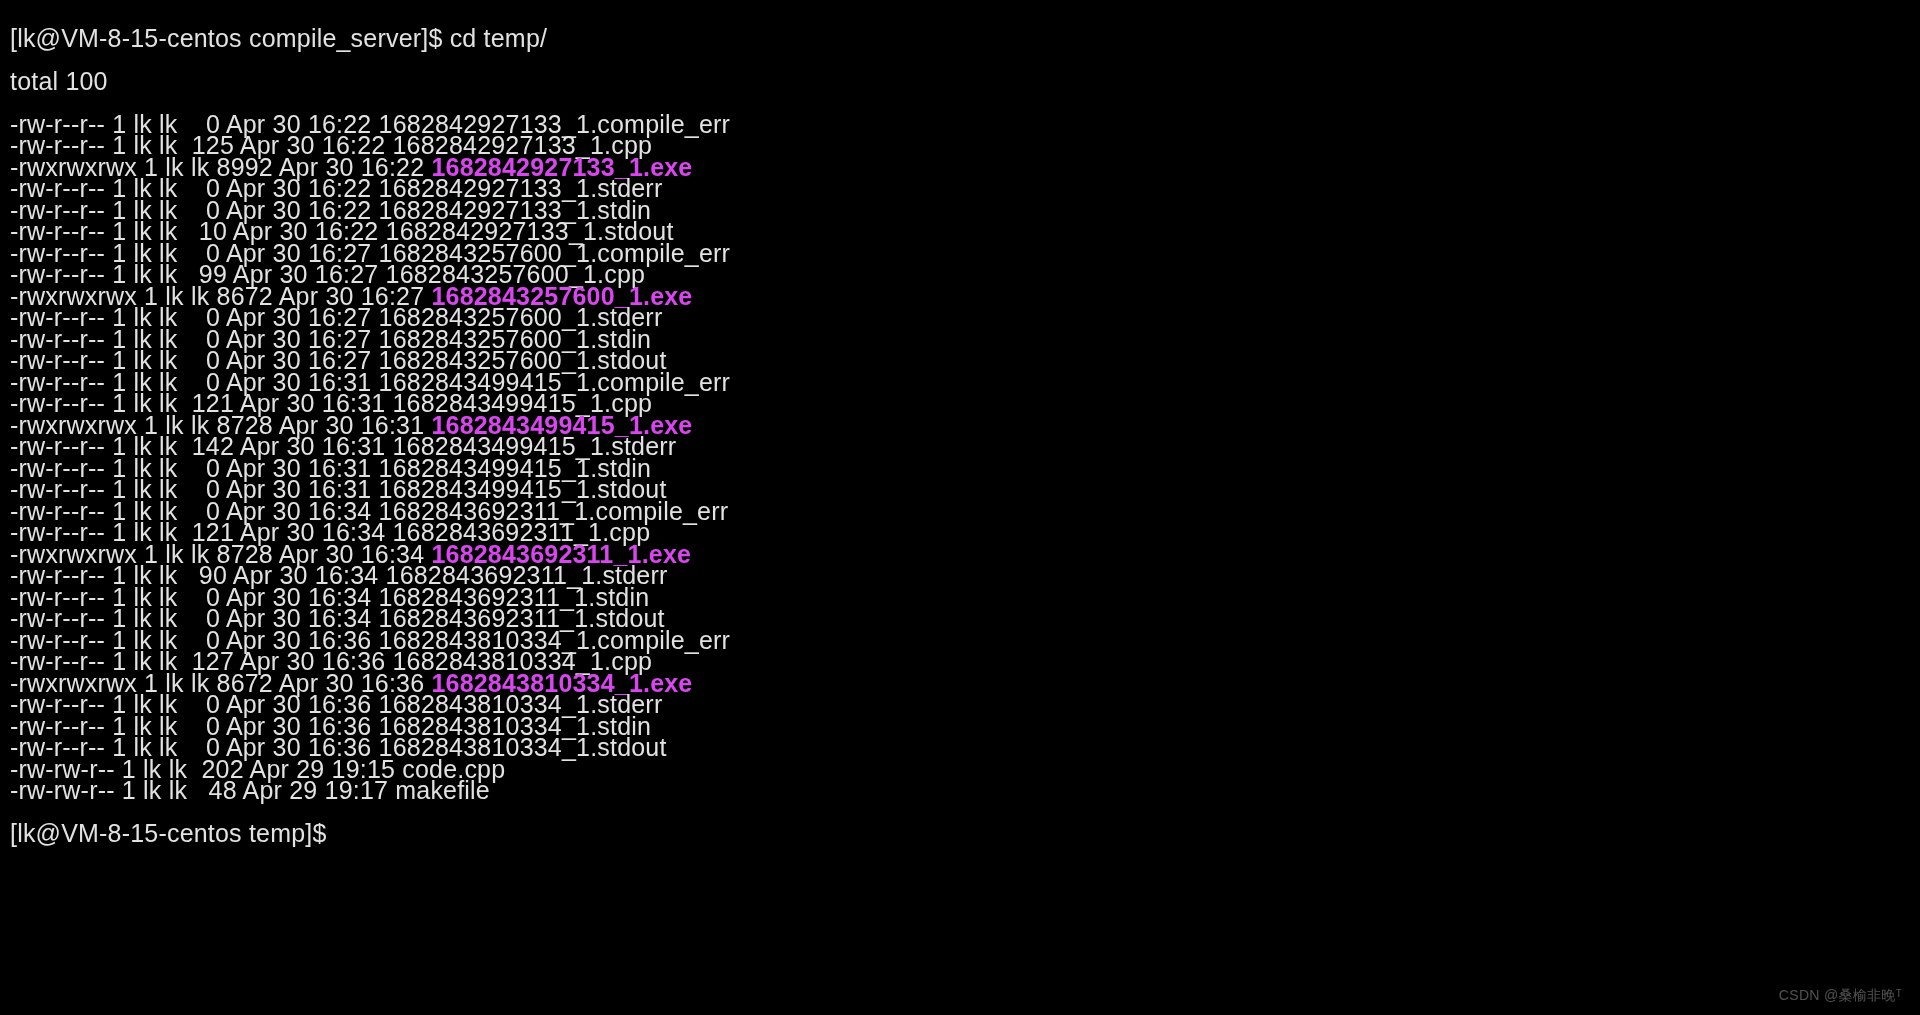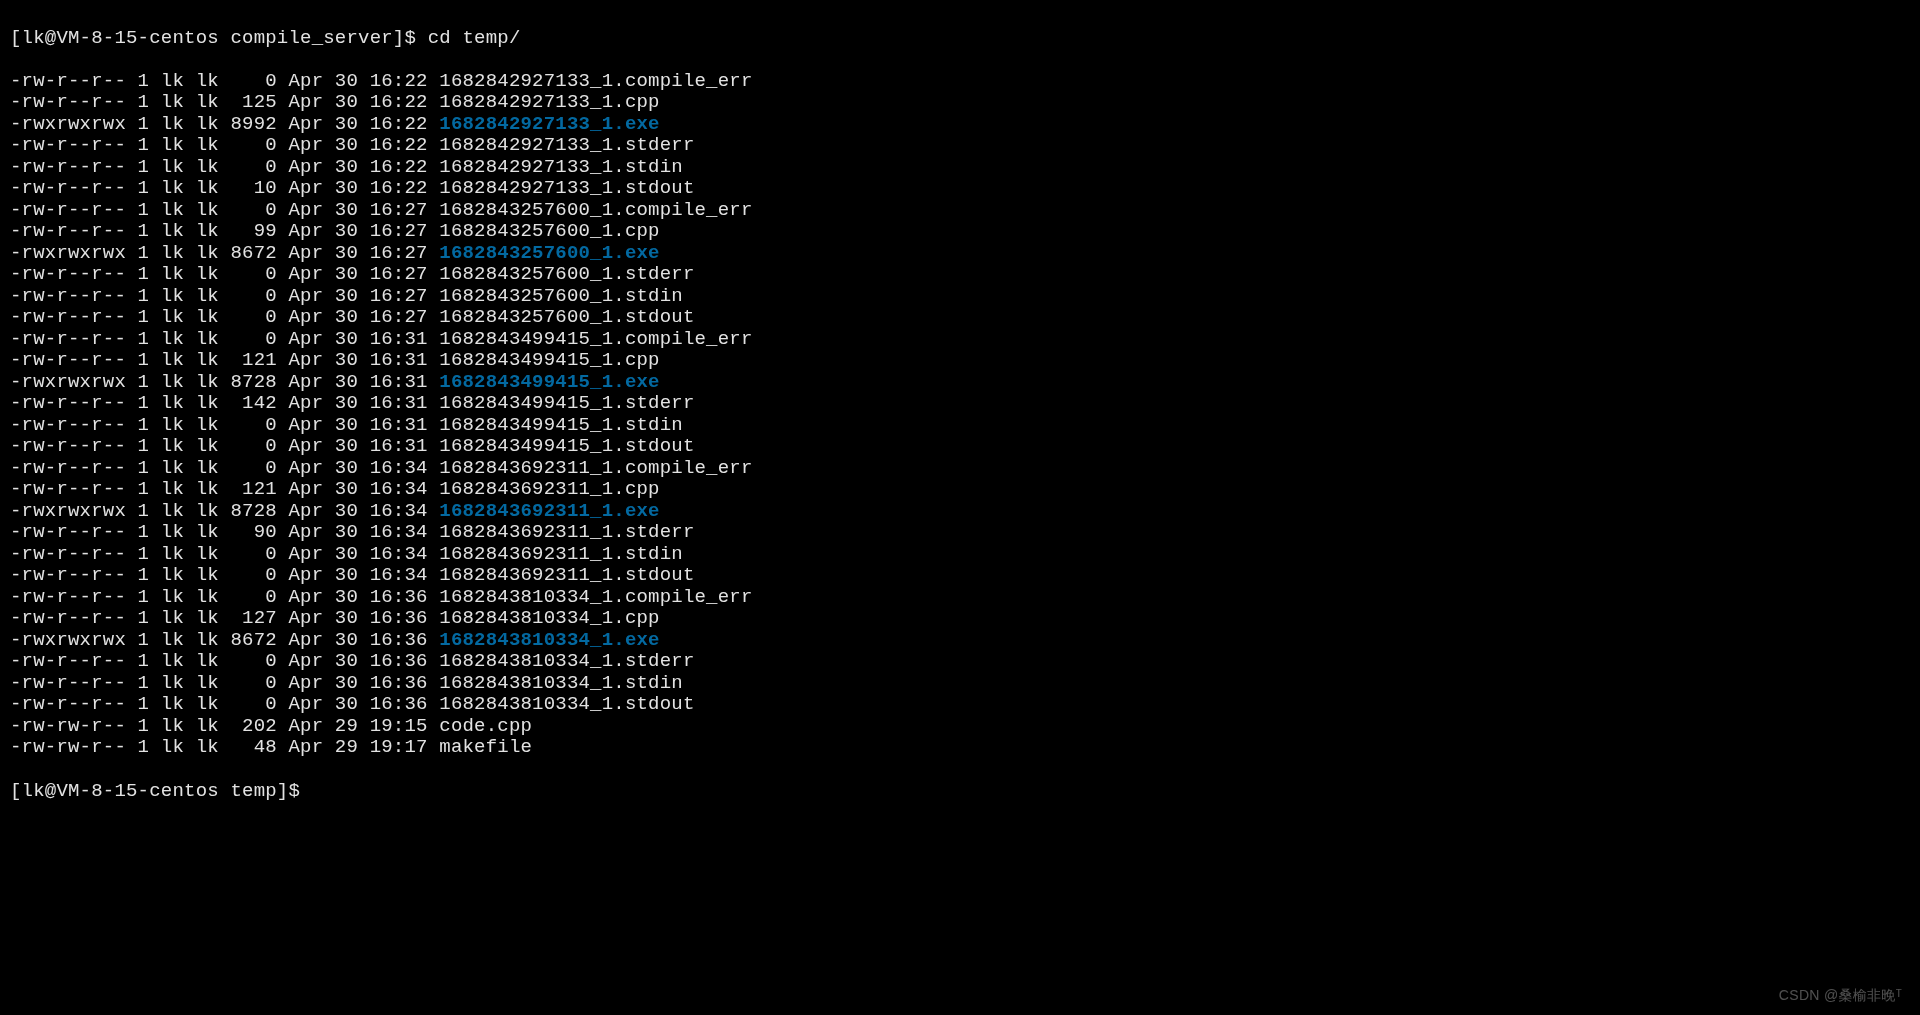--- a/index.html
+++ b/index.html
@@ -4,30 +4,30 @@
 <style>
   html, body {
     margin: 0;
     padding: 0;
     background: #000;
     width: 1920px;
     height: 1015px;
     overflow: hidden;
   }
   .terminal {
-    font-family: Liberation Mono, monospace;
-    font-size: 19px;
+    font-family: Liberation Sans, sans-serif;
+    font-size: 25px;
     line-height: 21.5px;
     color: #e2e2e2;
     white-space: pre;
     padding: 6px 10px 0 10px;
     font-weight: 500;
     letter-spacing: 0.2px;
   }
-  .exe { color: #0369a1; font-weight: bold; }
+  .exe { color: #d946ef; font-weight: bold; }
   .cursor {
     display: inline-block;
     width: 10px;
     height: 19px;
     background: #22c436;
     vertical-align: text-bottom;
     margin-bottom: 1px;
   }
   .watermark {
     position: absolute;
@@ -40,17 +40,18 @@
     pointer-events: none;
     margin-top: 45px;
   }
   .row span { display: inline; }
 </style>
 </head>
 <body>
 
 <div class="terminal">
 <div class="row"><span>[lk@VM-8-15-centos compile_server]$ </span><span>cd temp/</span></div>
+<div class="row">total 100</div>
 <div id="file-list"><div class="row"><span>-rw-r--r-- 1 lk lk    0 Apr 30 16:22 </span><span>1682842927133_1.compile_err</span></div><div class="row"><span>-rw-r--r-- 1 lk lk  125 Apr 30 16:22 </span><span>1682842927133_1.cpp</span></div><div class="row"><span>-rwxrwxrwx 1 lk lk 8992 Apr 30 16:22 </span><span class="exe">1682842927133_1.exe</span></div><div class="row"><span>-rw-r--r-- 1 lk lk    0 Apr 30 16:22 </span><span>1682842927133_1.stderr</span></div><div class="row"><span>-rw-r--r-- 1 lk lk    0 Apr 30 16:22 </span><span>1682842927133_1.stdin</span></div><div class="row"><span>-rw-r--r-- 1 lk lk   10 Apr 30 16:22 </span><span>1682842927133_1.stdout</span></div><div class="row"><span>-rw-r--r-- 1 lk lk    0 Apr 30 16:27 </span><span>1682843257600_1.compile_err</span></div><div class="row"><span>-rw-r--r-- 1 lk lk   99 Apr 30 16:27 </span><span>1682843257600_1.cpp</span></div><div class="row"><span>-rwxrwxrwx 1 lk lk 8672 Apr 30 16:27 </span><span class="exe">1682843257600_1.exe</span></div><div class="row"><span>-rw-r--r-- 1 lk lk    0 Apr 30 16:27 </span><span>1682843257600_1.stderr</span></div><div class="row"><span>-rw-r--r-- 1 lk lk    0 Apr 30 16:27 </span><span>1682843257600_1.stdin</span></div><div class="row"><span>-rw-r--r-- 1 lk lk    0 Apr 30 16:27 </span><span>1682843257600_1.stdout</span></div><div class="row"><span>-rw-r--r-- 1 lk lk    0 Apr 30 16:31 </span><span>1682843499415_1.compile_err</span></div><div class="row"><span>-rw-r--r-- 1 lk lk  121 Apr 30 16:31 </span><span>1682843499415_1.cpp</span></div><div class="row"><span>-rwxrwxrwx 1 lk lk 8728 Apr 30 16:31 </span><span class="exe">1682843499415_1.exe</span></div><div class="row"><span>-rw-r--r-- 1 lk lk  142 Apr 30 16:31 </span><span>1682843499415_1.stderr</span></div><div class="row"><span>-rw-r--r-- 1 lk lk    0 Apr 30 16:31 </span><span>1682843499415_1.stdin</span></div><div class="row"><span>-rw-r--r-- 1 lk lk    0 Apr 30 16:31 </span><span>1682843499415_1.stdout</span></div><div class="row"><span>-rw-r--r-- 1 lk lk    0 Apr 30 16:34 </span><span>1682843692311_1.compile_err</span></div><div class="row"><span>-rw-r--r-- 1 lk lk  121 Apr 30 16:34 </span><span>1682843692311_1.cpp</span></div><div class="row"><span>-rwxrwxrwx 1 lk lk 8728 Apr 30 16:34 </span><span class="exe">1682843692311_1.exe</span></div><div class="row"><span>-rw-r--r-- 1 lk lk   90 Apr 30 16:34 </span><span>1682843692311_1.stderr</span></div><div class="row"><span>-rw-r--r-- 1 lk lk    0 Apr 30 16:34 </span><span>1682843692311_1.stdin</span></div><div class="row"><span>-rw-r--r-- 1 lk lk    0 Apr 30 16:34 </span><span>1682843692311_1.stdout</span></div><div class="row"><span>-rw-r--r-- 1 lk lk    0 Apr 30 16:36 </span><span>1682843810334_1.compile_err</span></div><div class="row"><span>-rw-r--r-- 1 lk lk  127 Apr 30 16:36 </span><span>1682843810334_1.cpp</span></div><div class="row"><span>-rwxrwxrwx 1 lk lk 8672 Apr 30 16:36 </span><span class="exe">1682843810334_1.exe</span></div><div class="row"><span>-rw-r--r-- 1 lk lk    0 Apr 30 16:36 </span><span>1682843810334_1.stderr</span></div><div class="row"><span>-rw-r--r-- 1 lk lk    0 Apr 30 16:36 </span><span>1682843810334_1.stdin</span></div><div class="row"><span>-rw-r--r-- 1 lk lk    0 Apr 30 16:36 </span><span>1682843810334_1.stdout</span></div><div class="row"><span>-rw-rw-r-- 1 lk lk  202 Apr 29 19:15 </span><span>code.cpp</span></div><div class="row"><span>-rw-rw-r-- 1 lk lk   48 Apr 29 19:17 </span><span>makefile</span></div></div>
 <div class="row"><span>[lk@VM-8-15-centos temp]$ </span><span class="cursor"></span></div>
 </div>
 
 <div class="watermark">CSDN @桑榆非晚ᵀ</div>
 
 </body></html>

